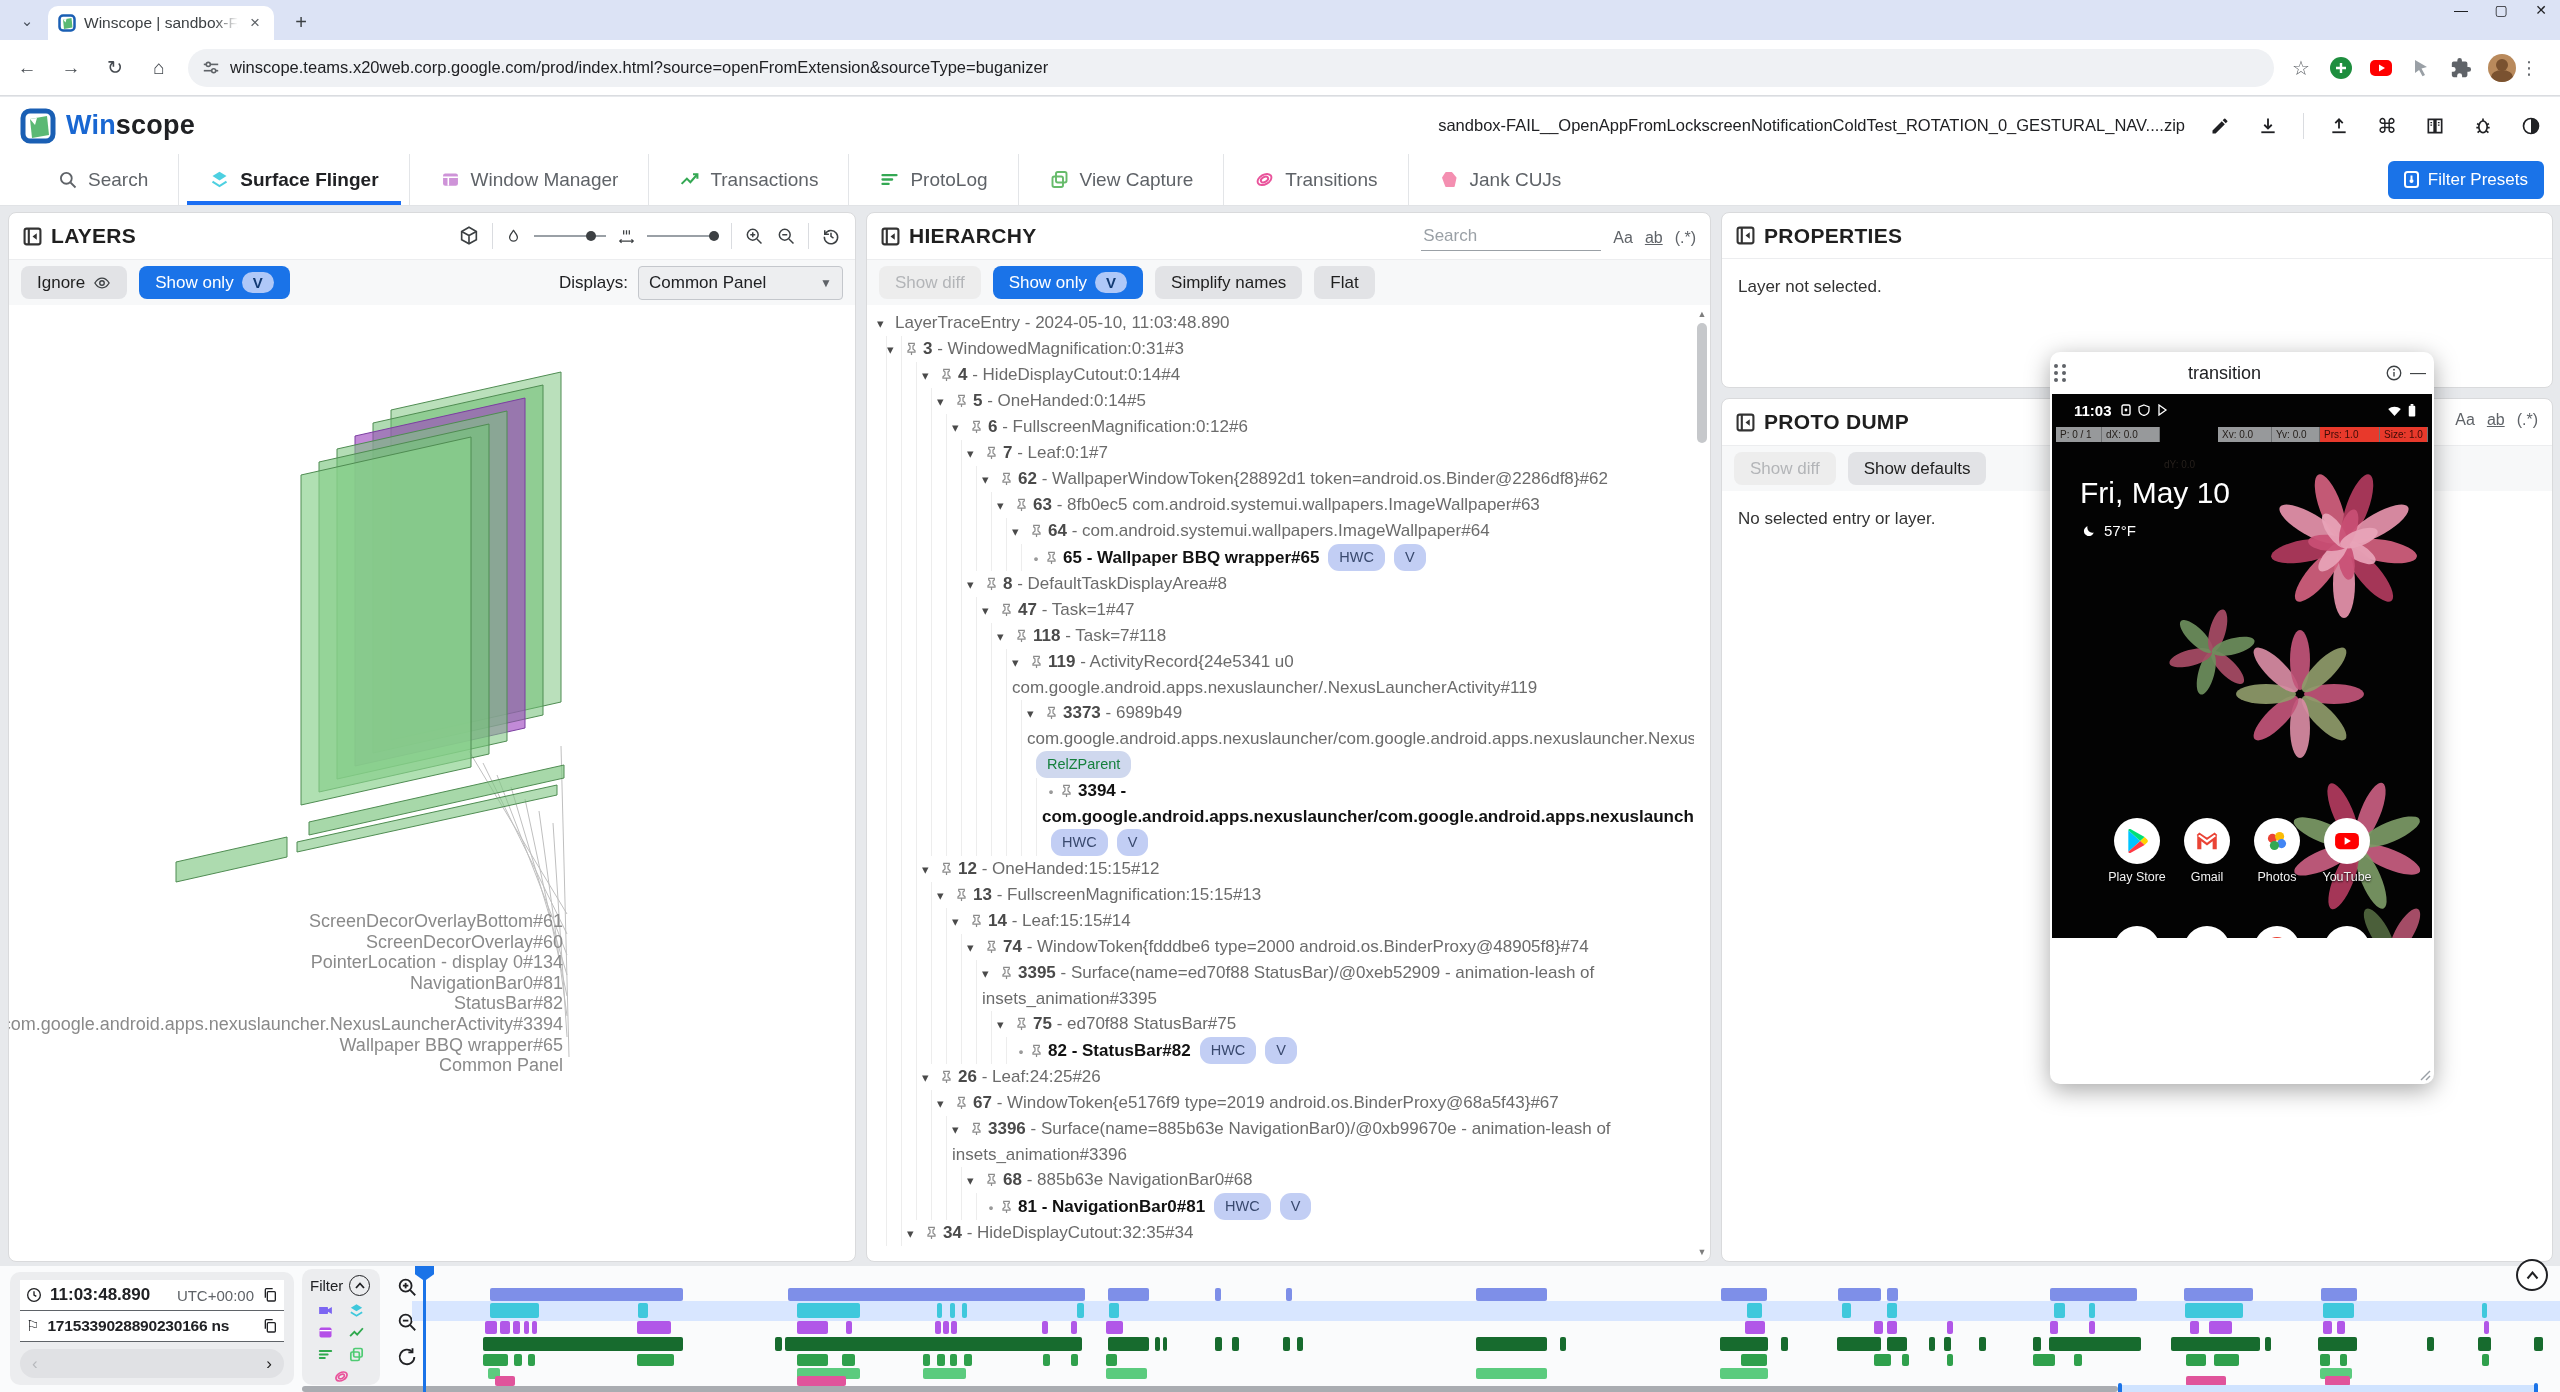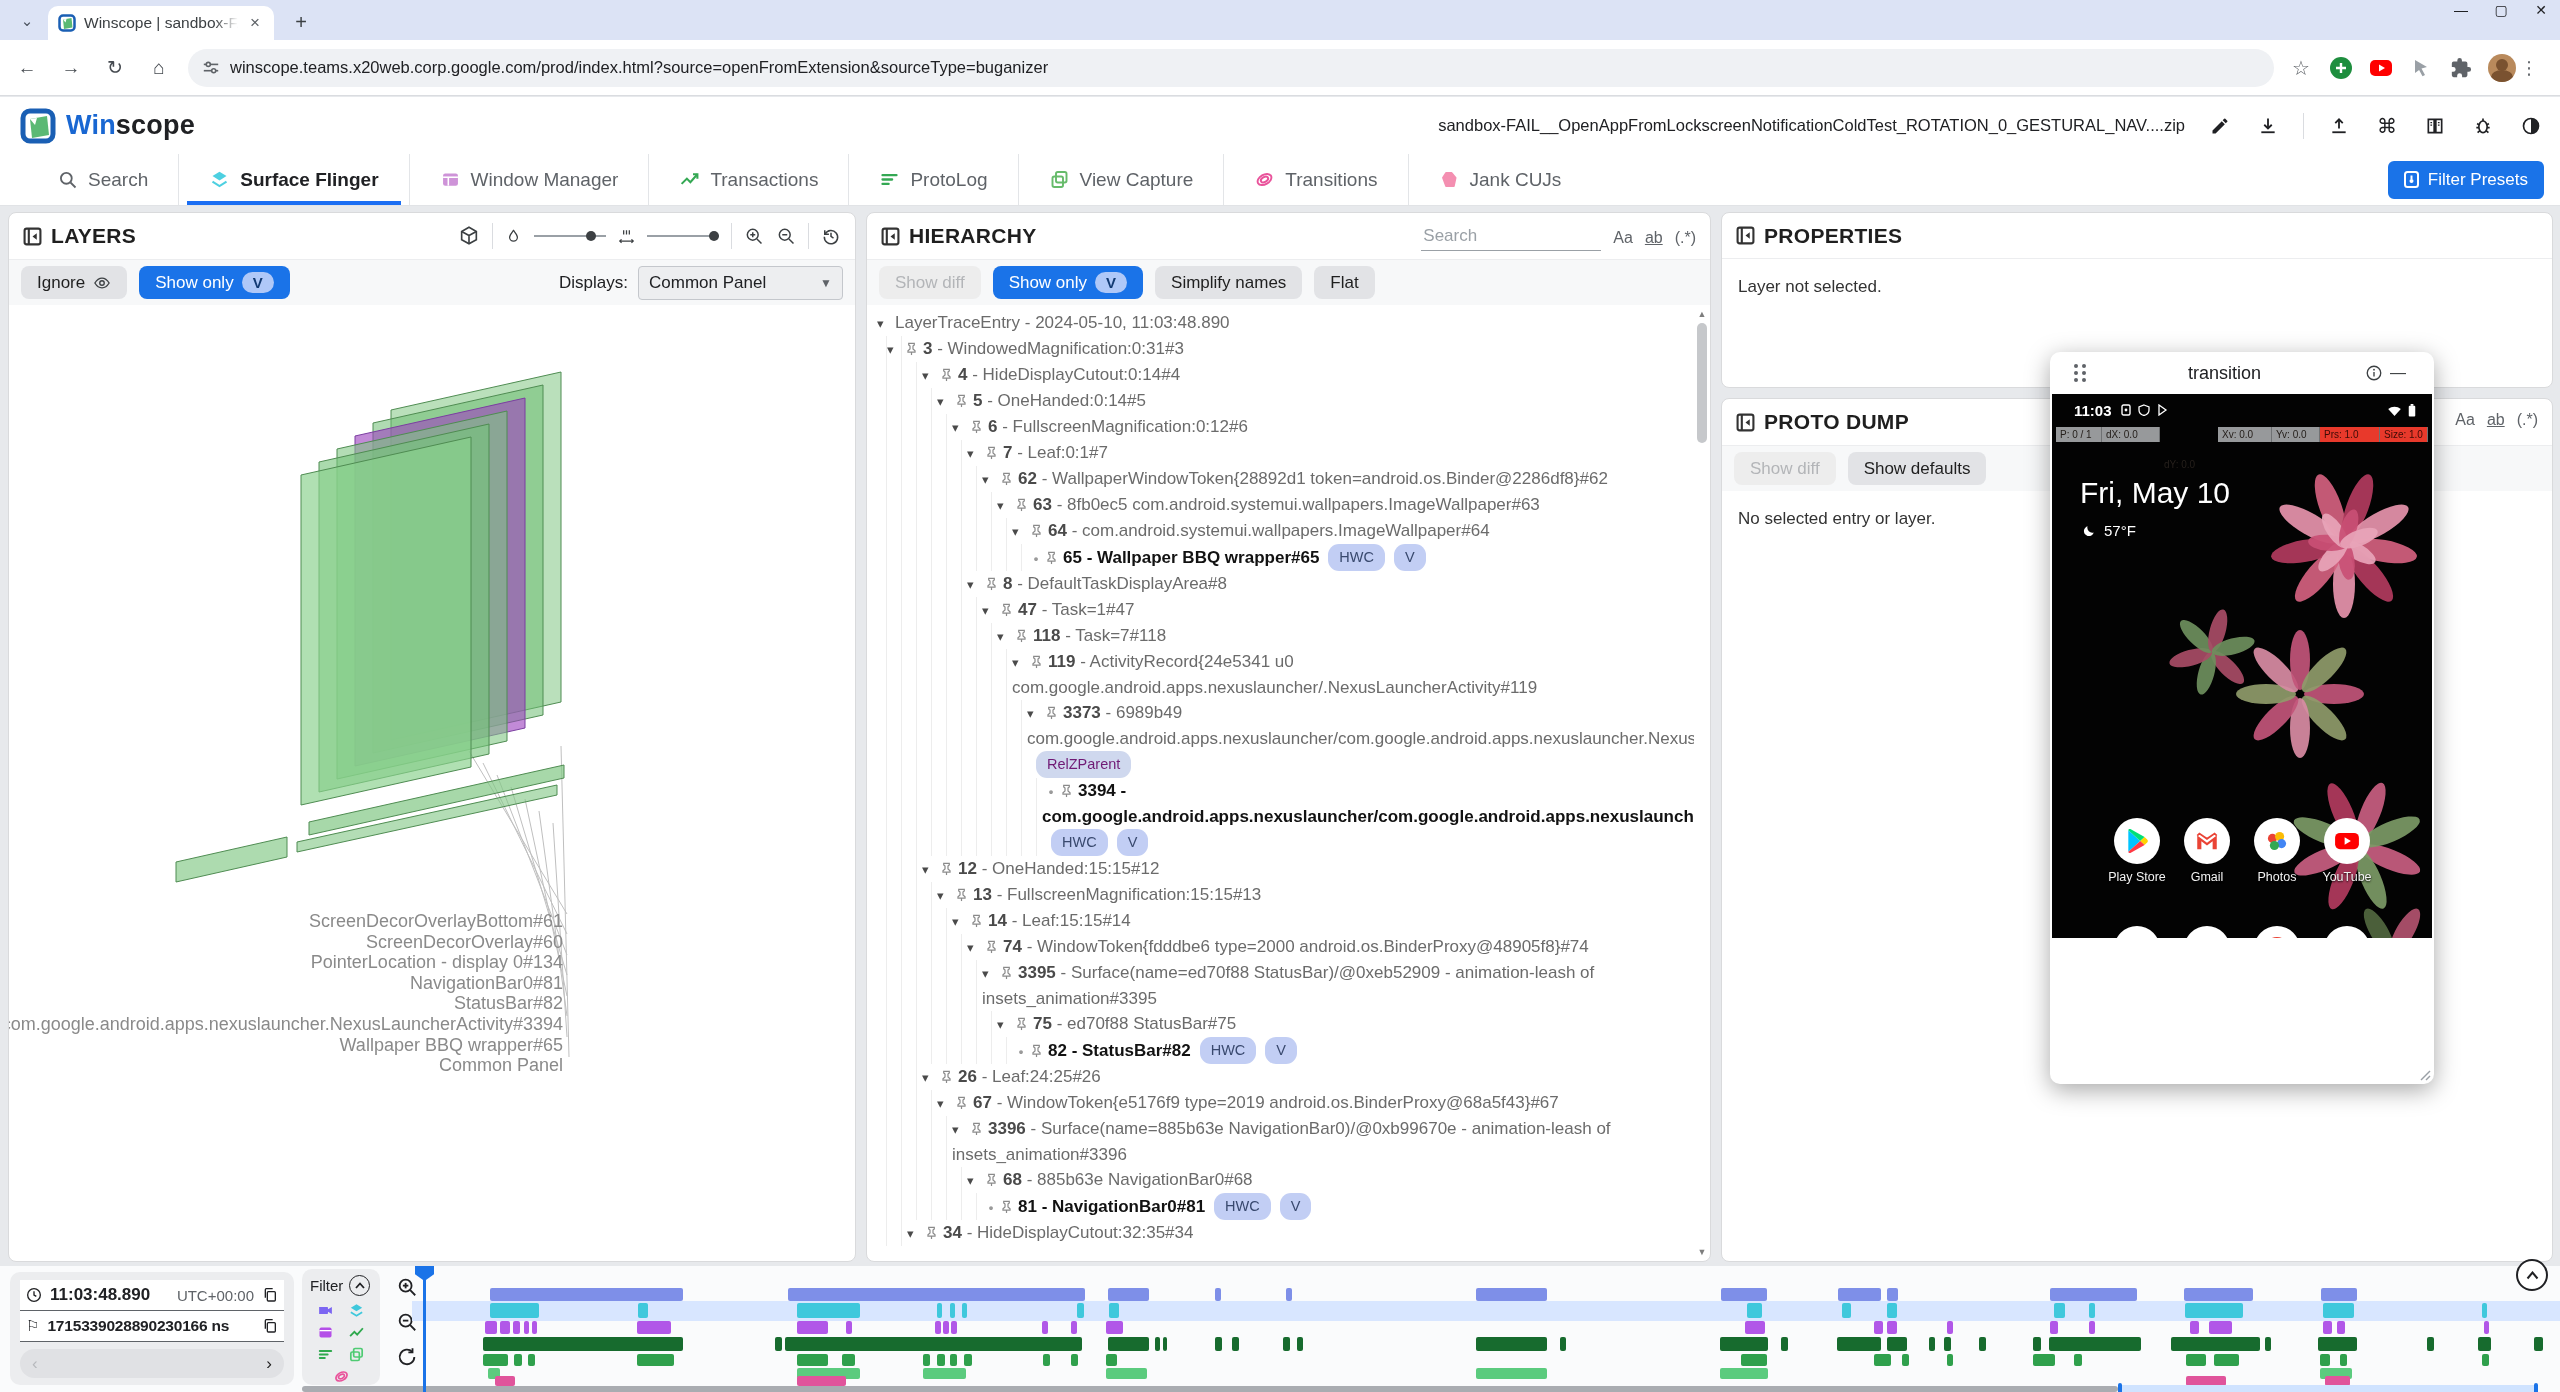--- a/index.html
+++ b/index.html
@@ -78,34 +78,34 @@
   #tree { position:absolute; left:0; top:93px; right:16px; bottom:0; overflow:hidden; padding-top:4px; }
   .trow { position:relative; font-size:17px; line-height:25px; color:#6b6b6b; padding-right:6px; }
   .trow .guide { position:absolute; top:0; bottom:0; width:0; border-left:1px solid #EDEDED; }
   .trow .arrow { display:inline-block; width:18px; color:#4a4a4a; font-size:13px; }
   .trow .bullet { display:inline-block; width:18px; color:#9a9a9a; font-size:13px; text-align:center; }
   .trow .pin { width:13px; height:14px; margin-right:5px; vertical-align:-2px; }
   .trow .tid { font-weight:700; color:#4a4a4a; }
   .trow.sel { color:#121212; font-weight:700; }
   .trow.sel .tid { color:#121212; }
   .chip { display:inline-block; background:#C2CEF4; color:#39496E; font-size:14.5px; font-weight:400; border-radius:11px; padding:1px 11px; margin-left:9px; vertical-align:1px; }
-  .chip.rel { background:#CFD8EE; color:#701a75; }
+  .chip.rel { background:#CFD8EE; color:#15803d; }
   .trow.sel .chip { font-weight:400; }
   .vscroll { position:absolute; right:1px; top:94px; bottom:2px; width:14px; }
   .vscroll .arr { position:absolute; left:0; width:14px; height:14px; color:#7d7d7d; font-size:9px; text-align:center; line-height:14px; }
   .vscroll .thumb { position:absolute; left:2px; top:16px; width:10px; height:120px; border-radius:5px; background:#C6C8CB; }
 
   
   #properties-card { left:1721px; top:212px; width:832px; height:176px; }
   #protodump-card { left:1721px; top:398px; width:832px; height:864px; }
   .empty-msg { padding:18px 16px; font-size:17px; color:#333; }
 
   
   #transition-win { position:absolute; left:2050px; top:352px; width:384px; height:732px; background:#fff; border-radius:10px; box-shadow:0 6px 24px rgba(0,0,0,.35); z-index:20; }
-  .tw-head { height:42px; display:flex; align-items:center; padding:0 24px; }
+  .tw-head { height:42px; display:flex; align-items:center; padding:0 4px; }
   .tw-title { flex:1; text-align:center; font-size:18px; color:#202124; }
   .dots { display:grid; grid-template-columns:5px 5px; gap:3px; }
   .dots i { width:4px; height:4px; border-radius:50%; background:#5f6368; }
   .tw-ico { width:24px; display:flex; justify-content:center; color:#3c4043; font-size:16px; }
   .phone-screen { position:relative; width:380px; height:544px; margin:0 2px; background:#000; overflow:hidden; }
   .p-status { position:absolute; left:0; top:6px; right:0; height:20px; display:flex; align-items:center; color:#fff; }
   .p-time { font-size:15px; font-weight:700; margin-left:22px; }
   .p-sicons { display:flex; gap:7px; margin-left:9px; }
   .p-right { margin-left:auto; display:flex; gap:6px; margin-right:16px; align-items:center; }
   .p-debug { position:absolute; left:4px; top:33px; height:15px; display:flex; }

